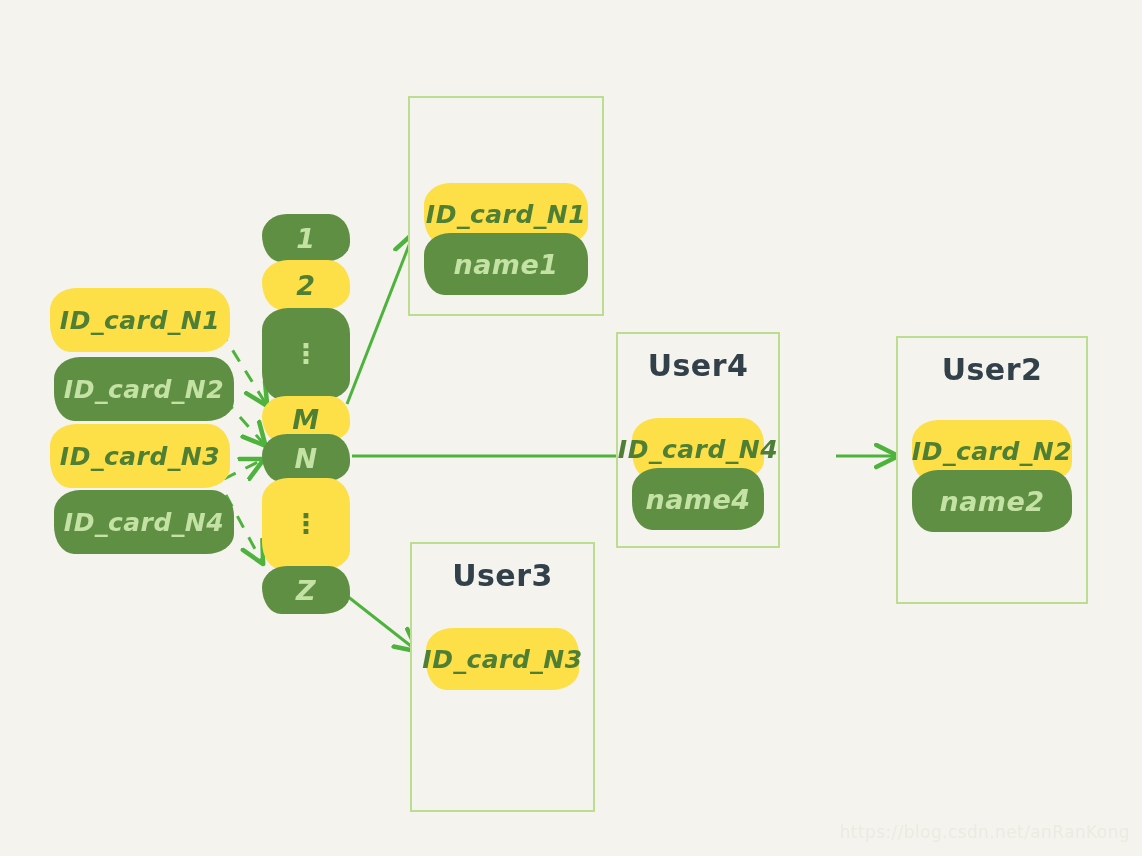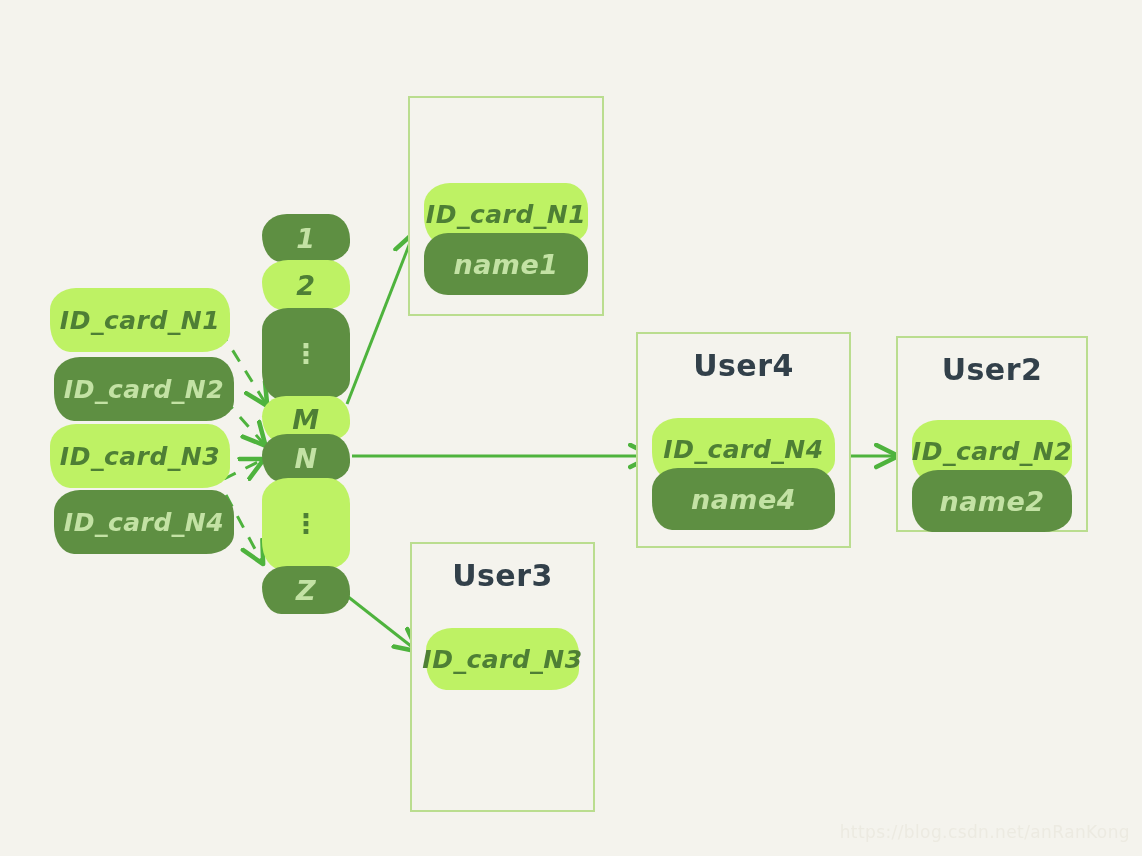--- a/index.html
+++ b/index.html
@@ -32,21 +32,21 @@
     position: absolute;
     display: flex;
     align-items: center;
     justify-content: center;
     border-radius: 26px 22px 28px 20px / 22px 26px 20px 28px;
     box-sizing: border-box;
     text-align: center;
     letter-spacing: 0.5px;
   }
   .pill.light {
-    background: #bef264;
+    background: #fde047;
     color: #4e7f35;
   }
   .pill.dark {
     background: #5e8f42;
     color: #c3e2a4;
   }
   .pill-label {
     font-family: "DejaVu Sans", sans-serif;
     font-weight: bold;
     font-style: italic;
@@ -184,36 +184,36 @@
     </div>
     <div class="pill dark bucket" style="top:566px; height:48px;">
       <span class="pill-label">Z</span>
     </div>
   </div>
 
   <div class="user-box" style="left:408px; top:96px; width:196px; height:220px;">
     <div class="pill light field" style="top:85px;">
       <span class="pill-label">ID_card_N1</span>
     </div>
-    <div class="pill dark field name" style="top:135px;border-radius:24px;">
+    <div class="pill dark field name" style="top:135px;">
       <span class="pill-label">name1</span>
     </div>
   </div>
 
-  <div class="user-box" style="left:636px; top:332px; width:215px; height:216px;">
+  <div class="user-box" style="left:616px; top:332px; width:164px; height:216px;">
     <div class="user-title">User4</div>
     <div class="pill light field" style="top:84px;">
       <span class="pill-label">ID_card_N4</span>
     </div>
     <div class="pill dark field name" style="top:134px;">
       <span class="pill-label">name4</span>
     </div>
   </div>
 
-  <div class="user-box" style="left:896px; top:336px; width:192px; height:196px;">
+  <div class="user-box" style="left:896px; top:336px; width:192px; height:268px;">
     <div class="user-title">User2</div>
     <div class="pill light field" style="top:82px;">
       <span class="pill-label">ID_card_N2</span>
     </div>
     <div class="pill dark field name" style="top:132px;">
       <span class="pill-label">name2</span>
     </div>
   </div>
 
   <div class="user-box" style="left:410px; top:542px; width:185px; height:270px;">

